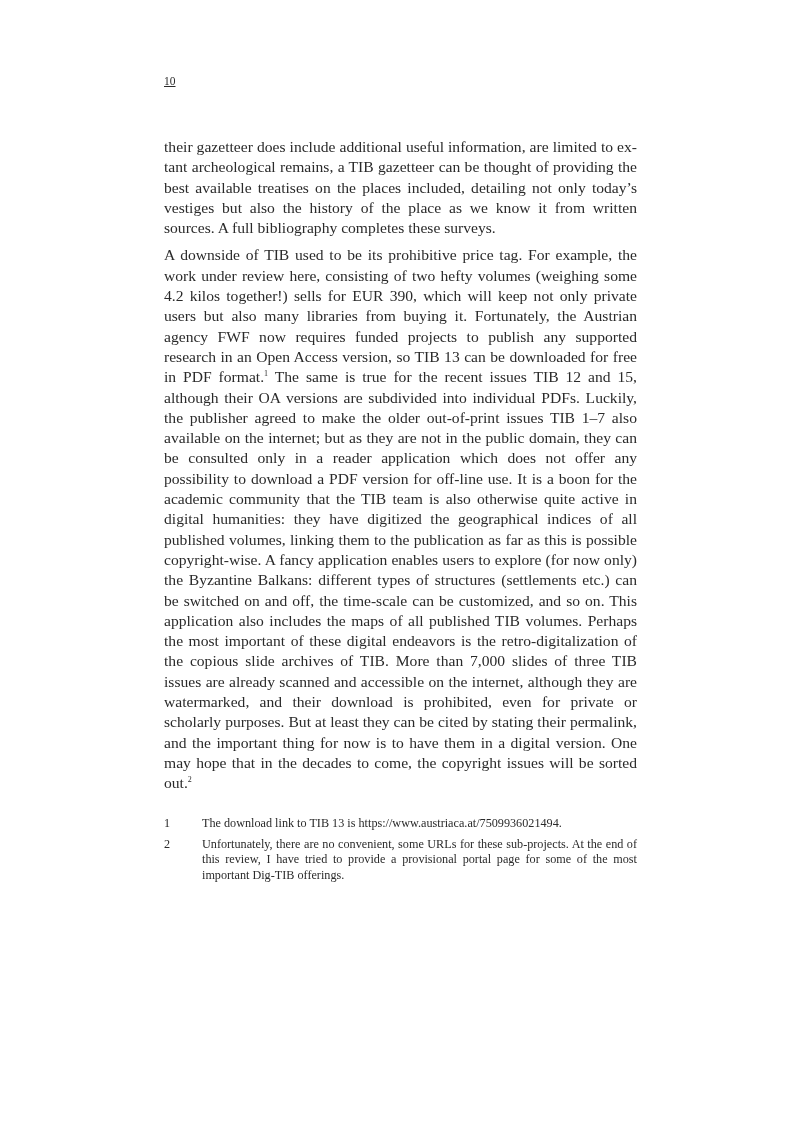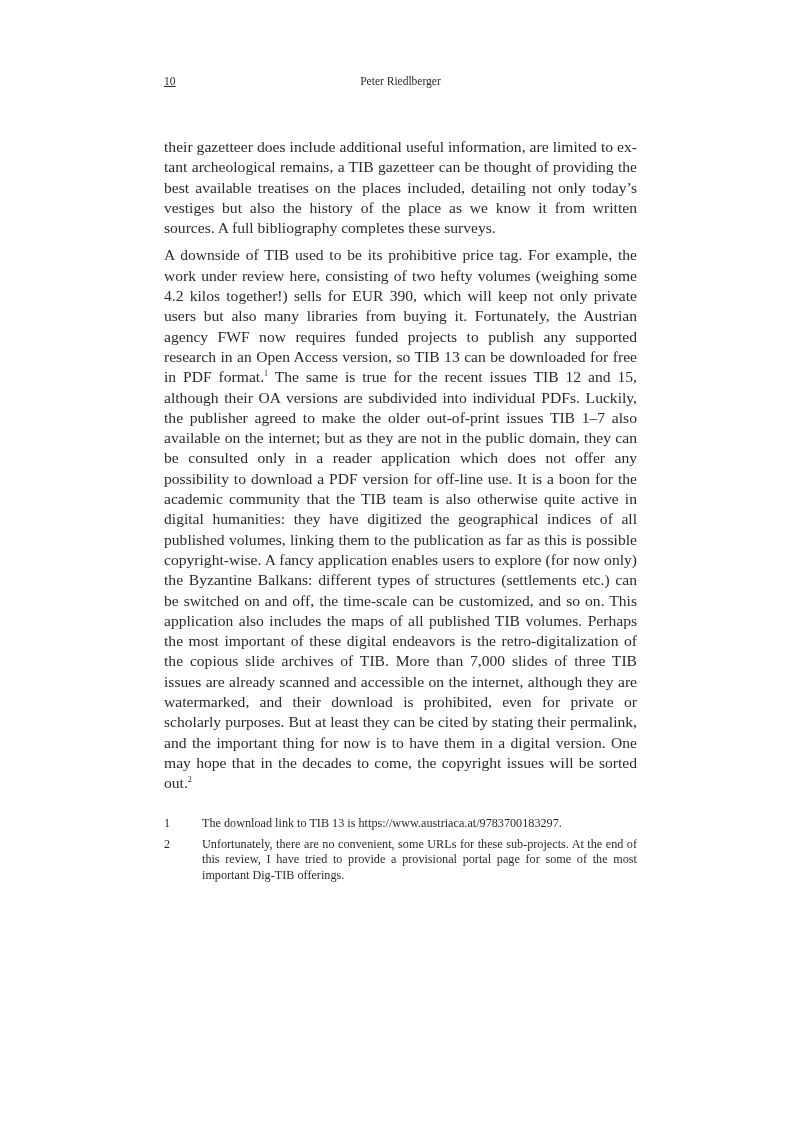--- a/index.html
+++ b/index.html
@@ -14,30 +14,29 @@
   .footnotes { position: absolute; top: 816px; left: 164px; width: 473px; font-size: 12.2px; line-height: 15.2px; }
   .fn { display: flex; margin-bottom: 6px; }
   .fn-num { width: 38px; flex: 0 0 38px; }
   .fn-text { flex: 1; text-align: justify; }
 </style>
 </head>
 <body>
 
 <div class="header">
   <span class="page-num">10</span>
-  <div class="running-head">Peter Riedlberger</div>
 </div>
 
 <div class="body-text">
   <p>their gazetteer does include additional useful information, are limited to ex­tant archeological remains, a TIB gazetteer can be thought of providing the best available treatises on the places included, detailing not only today’s ves­tiges but also the history of the place as we know it from written sources. A full bibliography completes these surveys.</p>
   <p><span>A downside of TIB used to be its prohibitive price tag. For example, the work under review here, consisting of two hefty volumes (weighing some 4.2 kilos together!) sells for EUR 390, which will keep not only private users but also many libraries from buying it. Fortunately, the Austrian agency FWF now requires funded projects to publish any supported research in an Open Access version, so TIB 13 can be downloaded for free in PDF format.</span><sup>1</sup><span> The same is true for the recent issues TIB 12 and 15, although their OA versions are subdivided into individual PDFs. Luckily, the publisher agreed to make the older out-of-print issues TIB 1–7 also available on the internet; but as they are not in the public domain, they can be consulted only in a reader application which does not offer any possibility to download a PDF version for off-line use. It is a boon for the academic community that the TIB team is also otherwise quite active in digital humanities: they have digitized the geographical indices of all published volumes, linking them to the publica­tion as far as this is possible copyright-wise. A fancy application enables us­ers to explore (for now only) the Byzantine Balkans: different types of struc­tures (settlements etc.) can be switched on and off, the time-scale can be customized, and so on. This application also includes the maps of all pub­lished TIB volumes. Perhaps the most important of these digital endeavors is the retro-digitalization of the copious slide archives of TIB. More than 7,000 slides of three TIB issues are already scanned and accessible on the internet, although they are watermarked, and their download is prohibited, even for private or scholarly purposes. But at least they can be cited by stat­ing their permalink, and the important thing for now is to have them in a digital version. One may hope that in the decades to come, the copyright issues will be sorted out.</span><sup>2</sup></p>
 </div>
 
 <div class="footnotes">
   <div class="fn">
     <span class="fn-num">1</span>
-    <span class="fn-text">The download link to TIB 13 is https://www.austriaca.at/9783700183297.</span>
+    <span class="fn-text">The download link to TIB 13 is https://www.austriaca.at/7509936021494.</span>
   </div>
   <div class="fn">
     <span class="fn-num">2</span>
     <span class="fn-text">Unfortunately, there are no convenient, some URLs for these sub-projects. At the end of this review, I have tried to provide a provisional portal page for some of the most important Dig-TIB offerings.</span>
   </div>
 </div>
 
 </body></html>

